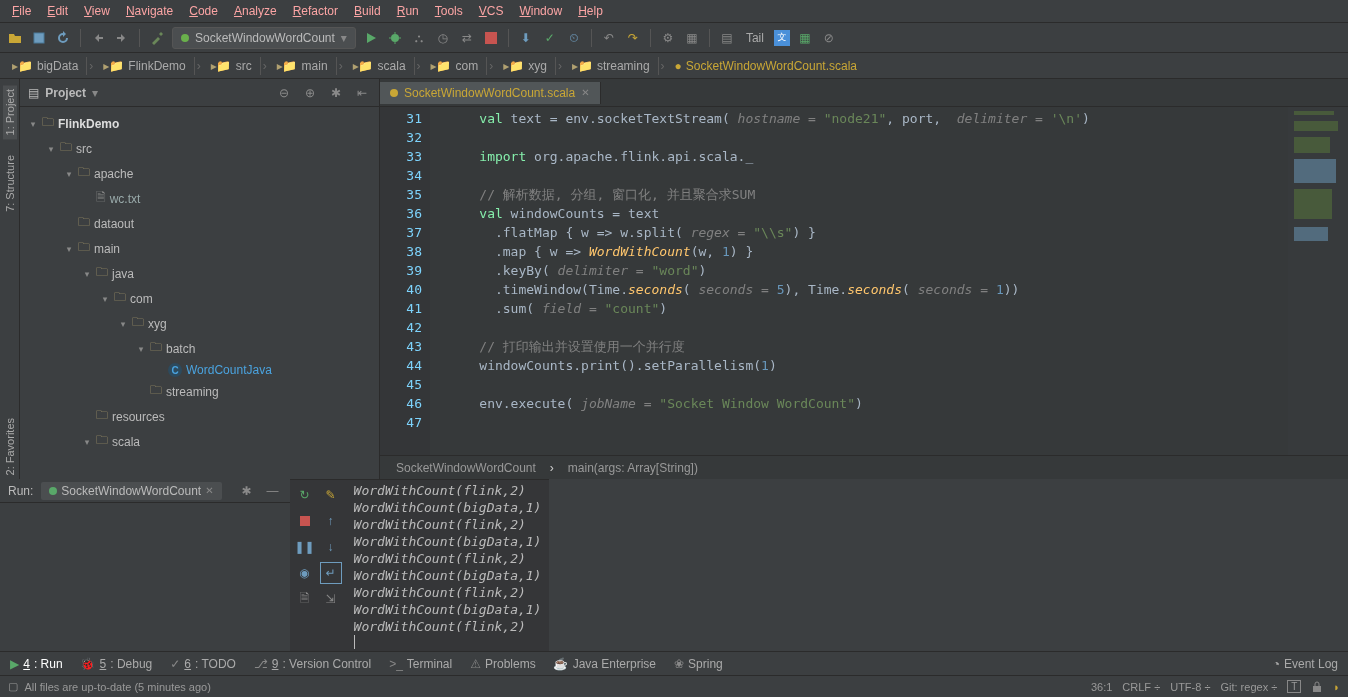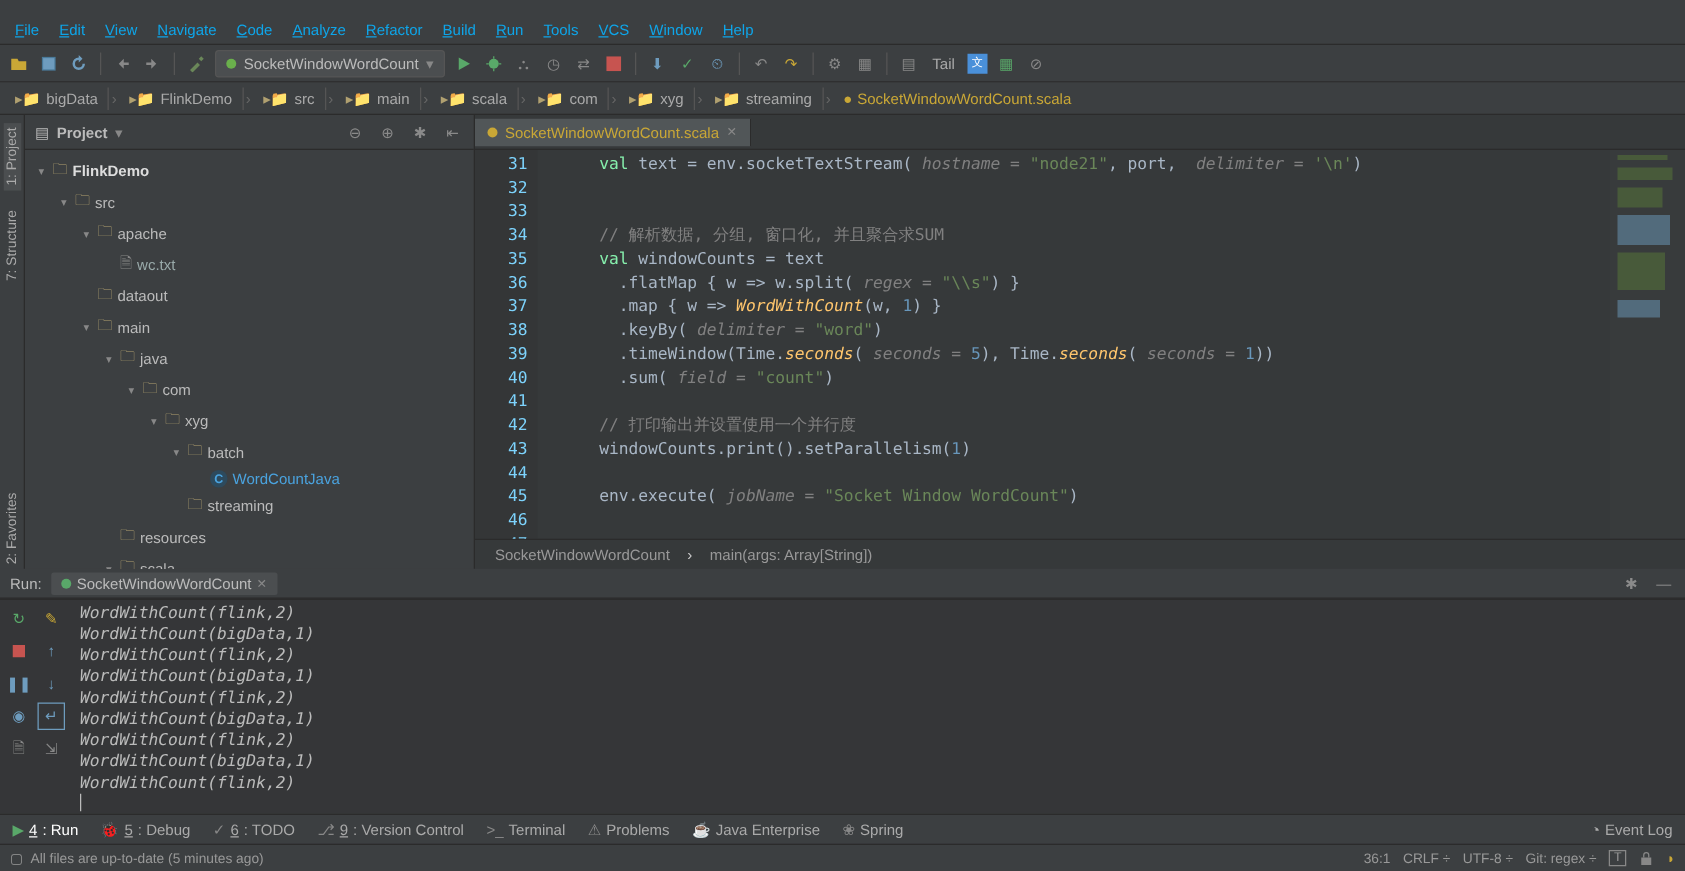--- a/index.html
+++ b/index.html
@@ -16,23 +16,22 @@
 }
 .menubar {
   display: flex;
   gap: 4px;
   padding: 2px 6px;
   background: #3c3f41;
   border-bottom: 1px solid #2b2b2b;
 }
 .menubar-item {
   padding: 2px 6px;
-  color: #0ea5e9;
+  color: #fca5a5;
   cursor: pointer;
-  margin-top: 13px;
 }
 .menubar-item span.u { text-decoration: underline; }
 .toolbar {
   display: flex;
   align-items: center;
   gap: 6px;
   padding: 4px 6px;
   background: #3c3f41;
   border-bottom: 1px solid #2b2b2b;
   height: 30px;
@@ -211,21 +210,21 @@
   background: rgba(43,43,43,0.4);
 }
 .run-header {
   display: flex;
   align-items: center;
   gap: 8px;
   padding: 0 8px;
   height: 24px;
   border-bottom: 1px solid #2b2b2b;
 }
-.run-wrap { flex:1; display:flex; flex-direction:column; }
+.run-wrap { flex:1; display:flex; flex-direction:row; }
 .run-sidebar {
   width: 56px;
   display: flex;
   flex-direction: column;
   padding: 4px;
   gap: 4px;
 }
 .run-sidebar-col { display:flex; gap:4px; }
 .run-btn {
   width:22px; height:22px;
@@ -506,20 +505,21 @@
           <div>42</div>
           <div>43</div>
           <div>44</div>
           <div>45</div>
           <div>46</div>
           <div>47</div>
         </div>
       <div class="code" id="code">
           <div>    <span class="kw">val</span> text = env.socketTextStream( <span class="param">hostname =</span> <span class="str">"node21"</span>, port,  <span class="param">delimiter =</span> <span class="str">'\n'</span>)</div>
           <div></div>
+          <div>    <span class="kw">import</span> org.apache.flink.api.scala._</div>
           <div></div>
           <div>    <span class="cm">// 解析数据, 分组, 窗口化, 并且聚合求SUM</span></div>
           <div>    <span class="kw">val</span> windowCounts = text</div>
           <div>      .flatMap { w =&gt; w.split( <span class="param">regex =</span> <span class="str">"\\s"</span>) }</div>
           <div>      .map { w =&gt; <span class="fn">WordWithCount</span>(w, <span class="num">1</span>) }</div>
           <div>      .keyBy( <span class="param">delimiter =</span> <span class="str">"word"</span>)</div>
           <div>      .timeWindow(Time.<span class="fn">seconds</span>( <span class="param">seconds =</span> <span class="num">5</span>), Time.<span class="fn">seconds</span>( <span class="param">seconds =</span> <span class="num">1</span>))</div>
           <div>      .sum( <span class="param">field =</span> <span class="str">"count"</span>)</div>
           <div></div>
           <div>    <span class="cm">// 打印输出并设置使用一个并行度</span></div>

